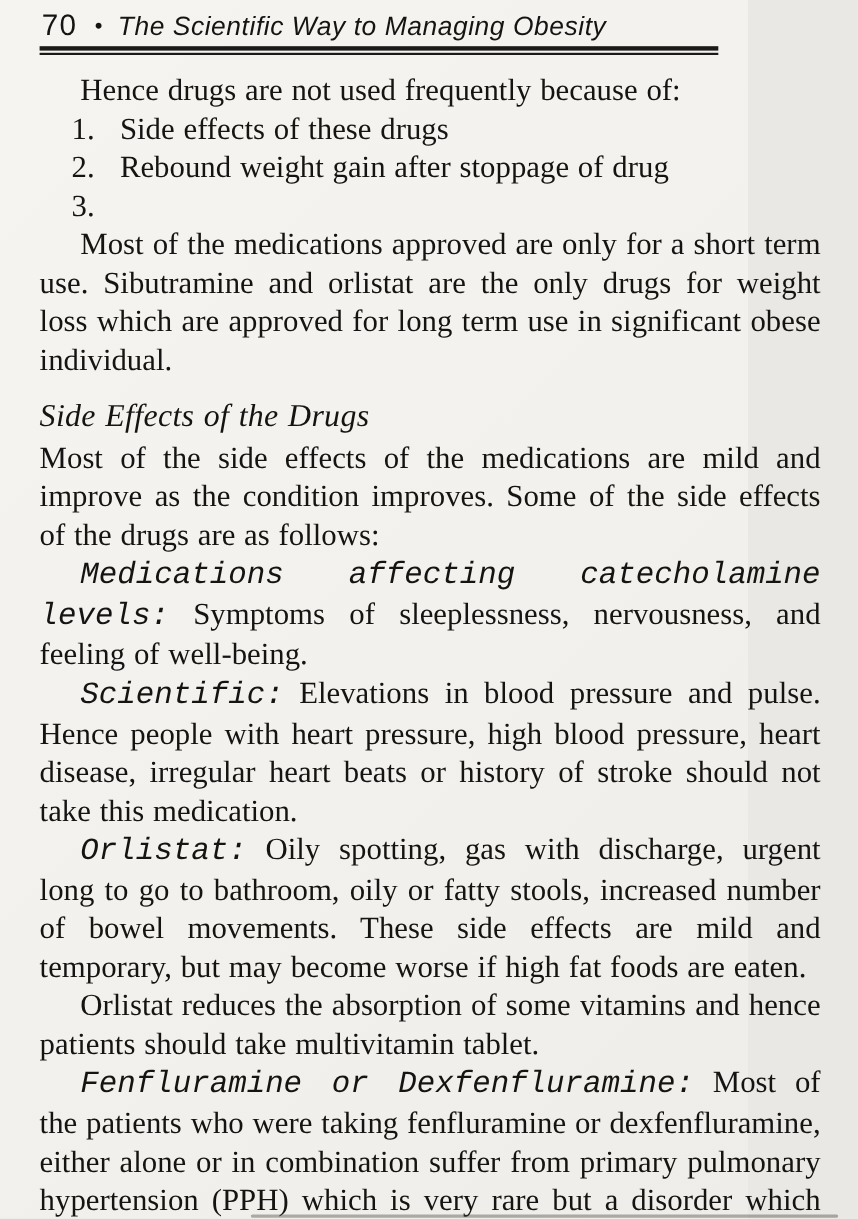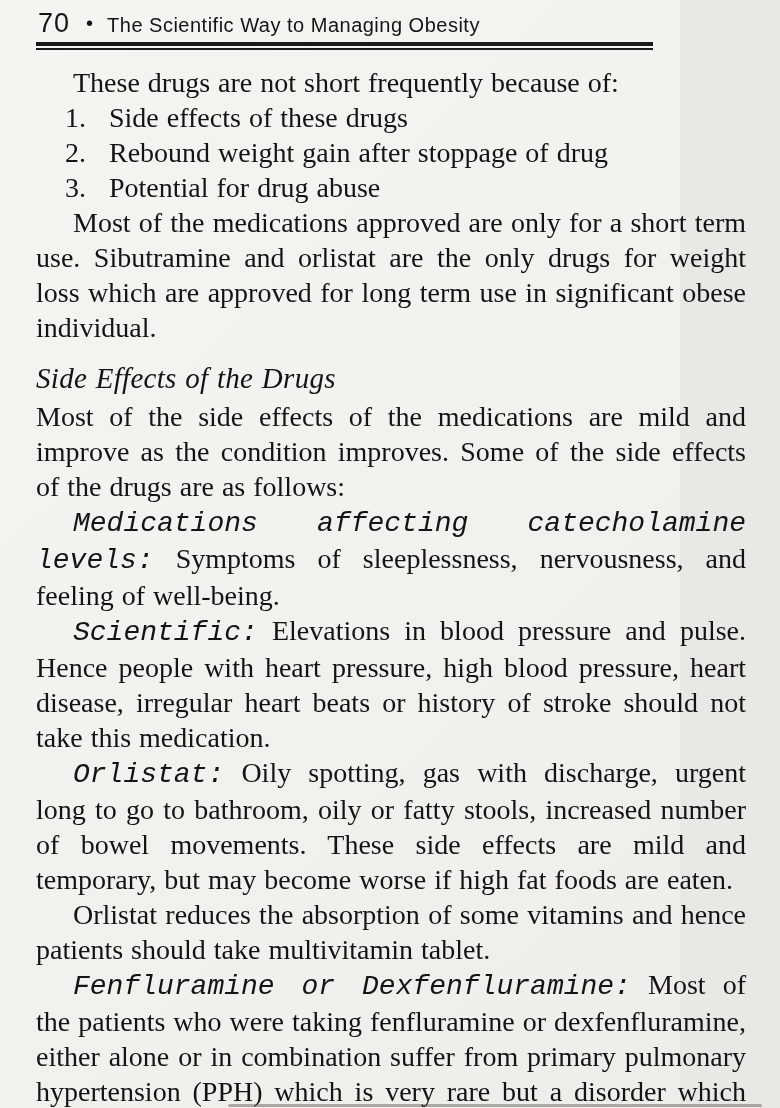--- a/index.html
+++ b/index.html
@@ -34,21 +34,22 @@
     font-size: 27px;
     font-style: normal;
     letter-spacing: 1px;
   }
   .header-bullet {
     font-size: 20px;
     margin: 0 14px 0 16px;
     transform: translateY(-2px);
   }
   .running-title {
-    font-size: 20px;
+    font-size: 24px;
+    font-style: italic;
     letter-spacing: 0.5px;
   }
   .header-rule {
     margin-top: 3px;
     height: 2px;
     border-top: 4px solid #1c1a18;
     border-bottom: 2px solid #1c1a18;
   }
   
   .body-text {
@@ -103,34 +104,33 @@
   <header class="page-header">
     <span class="page-number">70</span>
     <span class="header-bullet">•</span>
     <span class="running-title">The Scientific Way to Managing Obesity</span>
   </header>
 
   <div class="header-rule"></div>
 
   <main class="body-text">
 
-    <p class="body-para indent">These drugs are not short frequently because of:</p>
+    <p class="body-para indent">Hence drugs are not used frequently because of:</p>
 
     <div class="numbered-list">
       <div class="list-row">
         <span class="list-num">1.</span>
         <span>Side effects of these drugs</span>
       </div>
       <div class="list-row">
         <span class="list-num">2.</span>
         <span>Rebound weight gain after stoppage of drug</span>
       </div>
       <div class="list-row">
         <span class="list-num">3.</span>
-        <span>Potential for drug abuse</span>
       </div>
     </div>
 
     <p class="body-para indent">Most of the medications approved are only for a short term use. Sibutramine and orlistat are the only drugs for weight loss which are approved for long term use in significant obese individual.</p>
 
     <h2 class="section-heading">Side Effects of the Drugs</h2>
 
     <p class="body-para">Most of the side effects of the medications are mild and improve as the condition improves. Some of the side effects of the drugs are as follows:</p>
 
     <p class="body-para indent"><i class="lead">Medications affecting catecholamine levels:</i><span> Symptoms of sleeplessness, nervousness, and feeling of well-being.</span></p>

